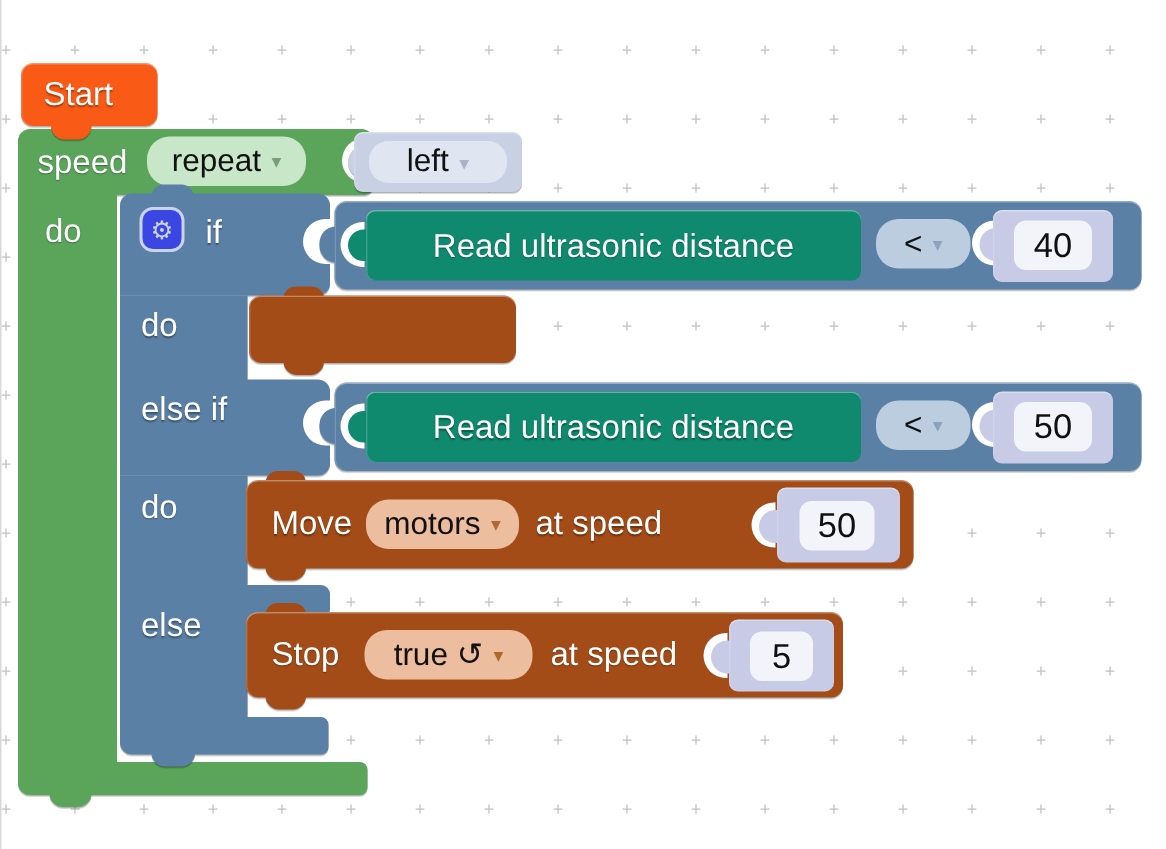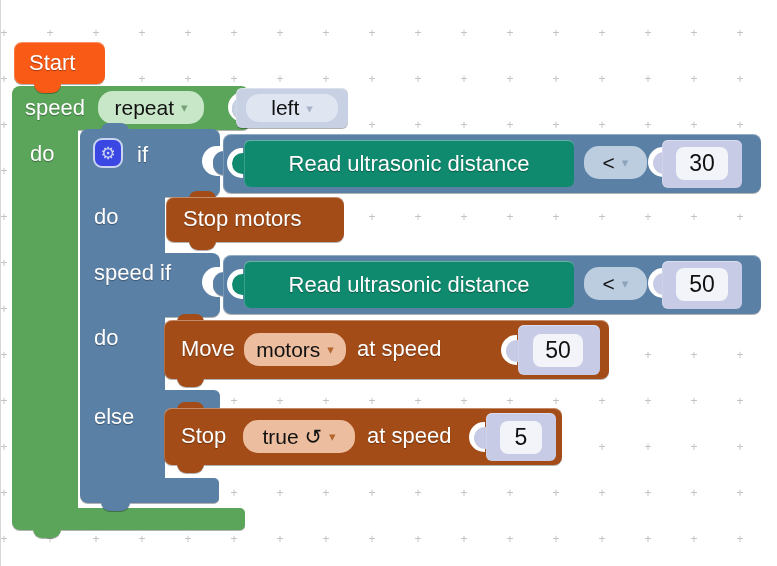--- a/index.html
+++ b/index.html
@@ -282,21 +282,21 @@
     <div class="part" style="left:79px;top:390px;width:140px;height:22px;background:#5b80a5;border-radius:0 6px 6px 0;"></div>
     <div class="part" style="left:79px;top:412px;width:85px;height:66px;background:#5b80a5;"></div>
     <div class="part" style="left:79px;top:478px;width:139px;height:25px;background:#5b80a5;border-radius:0 5px 5px 8px;"></div>
     <div class="ntab" style="left:100px;top:502px;width:29px;height:9px;background:#5b80a5;"></div>
     <div class="gear">
       <span>⚙</span>
     </div>
     <div class="wlabel" style="left:136px;top:142px;">if</div>
     <div class="socket" style="left:201px;top:146px;width:18px;height:30px;"></div>
     <div class="wlabel" style="left:93px;top:204px;">do</div>
-    <div class="wlabel" style="left:93px;top:260px;">speed if</div>
+    <div class="wlabel" style="left:93px;top:260px;">else if</div>
     <div class="socket" style="left:201px;top:267px;width:18px;height:30px;"></div>
     <div class="wlabel" style="left:93px;top:325px;">do</div>
     <div class="wlabel" style="left:93px;top:404px;">else</div>
   </div>
 
   <div class="group">
     <div class="ltab" style="left:212px;top:151px;width:12px;height:24px;background:#5b80a5;"></div>
     <div class="body" style="left:222px;top:134px;width:538px;height:59px;background:#5b80a5;border-radius:8px;"></div>
     <div class="socket" style="left:226px;top:148px;width:16px;height:30px;"></div>
     <div class="ltab" style="left:231px;top:153px;width:13px;height:21px;background:#0f8a6e;"></div>
@@ -305,29 +305,28 @@
       <span class="wlabel" style="position:static;">Read ultrasonic distance</span>
     </div>
     <div class="field" style="left:583px;top:146px;width:63px;height:33px;background:#bccddf;border-radius:15px;">
       <span>&lt;</span>
       <span class="arrow" style="color:#8ba3bd;">▾</span>
     </div>
     <div class="socket" style="left:647px;top:147px;width:16px;height:30px;"></div>
     <div class="ltab" style="left:652px;top:152px;width:12px;height:22px;background:#c7cbe5;"></div>
     <div class="body" style="left:661px;top:140px;width:80px;height:48px;background:#c7cbe5;border-radius:6px;"></div>
     <div class="numfield" style="left:675px;top:147px;width:52px;height:33px;">
-      <span>30</span>
+      <span>40</span>
     </div>
   </div>
 
   <div class="group">
     <div class="bump" style="left:188px;top:191px;width:27px;height:8px;background:#a34c18;"></div>
     <div class="body" style="left:165px;top:197px;width:178px;height:45px;background:#a34c18;border-radius:8px;"></div>
     <div class="ntab" style="left:188px;top:241px;width:27px;height:9px;background:#a34c18;"></div>
-    <div class="wlabel" style="left:182px;top:206px;">Stop motors</div>
   </div>
 
   <div class="group">
     <div class="ltab" style="left:212px;top:272px;width:12px;height:24px;background:#5b80a5;"></div>
     <div class="body" style="left:222px;top:255px;width:538px;height:59px;background:#5b80a5;border-radius:8px;"></div>
     <div class="socket" style="left:226px;top:269px;width:16px;height:30px;"></div>
     <div class="ltab" style="left:231px;top:274px;width:13px;height:21px;background:#0f8a6e;"></div>
     <div class="body" style="left:243px;top:261px;width:330px;height:47px;background:#0f8a6e;border-radius:6px;
                 display:flex;align-items:center;justify-content:center;">
       <span class="wlabel" style="position:static;">Read ultrasonic distance</span>

